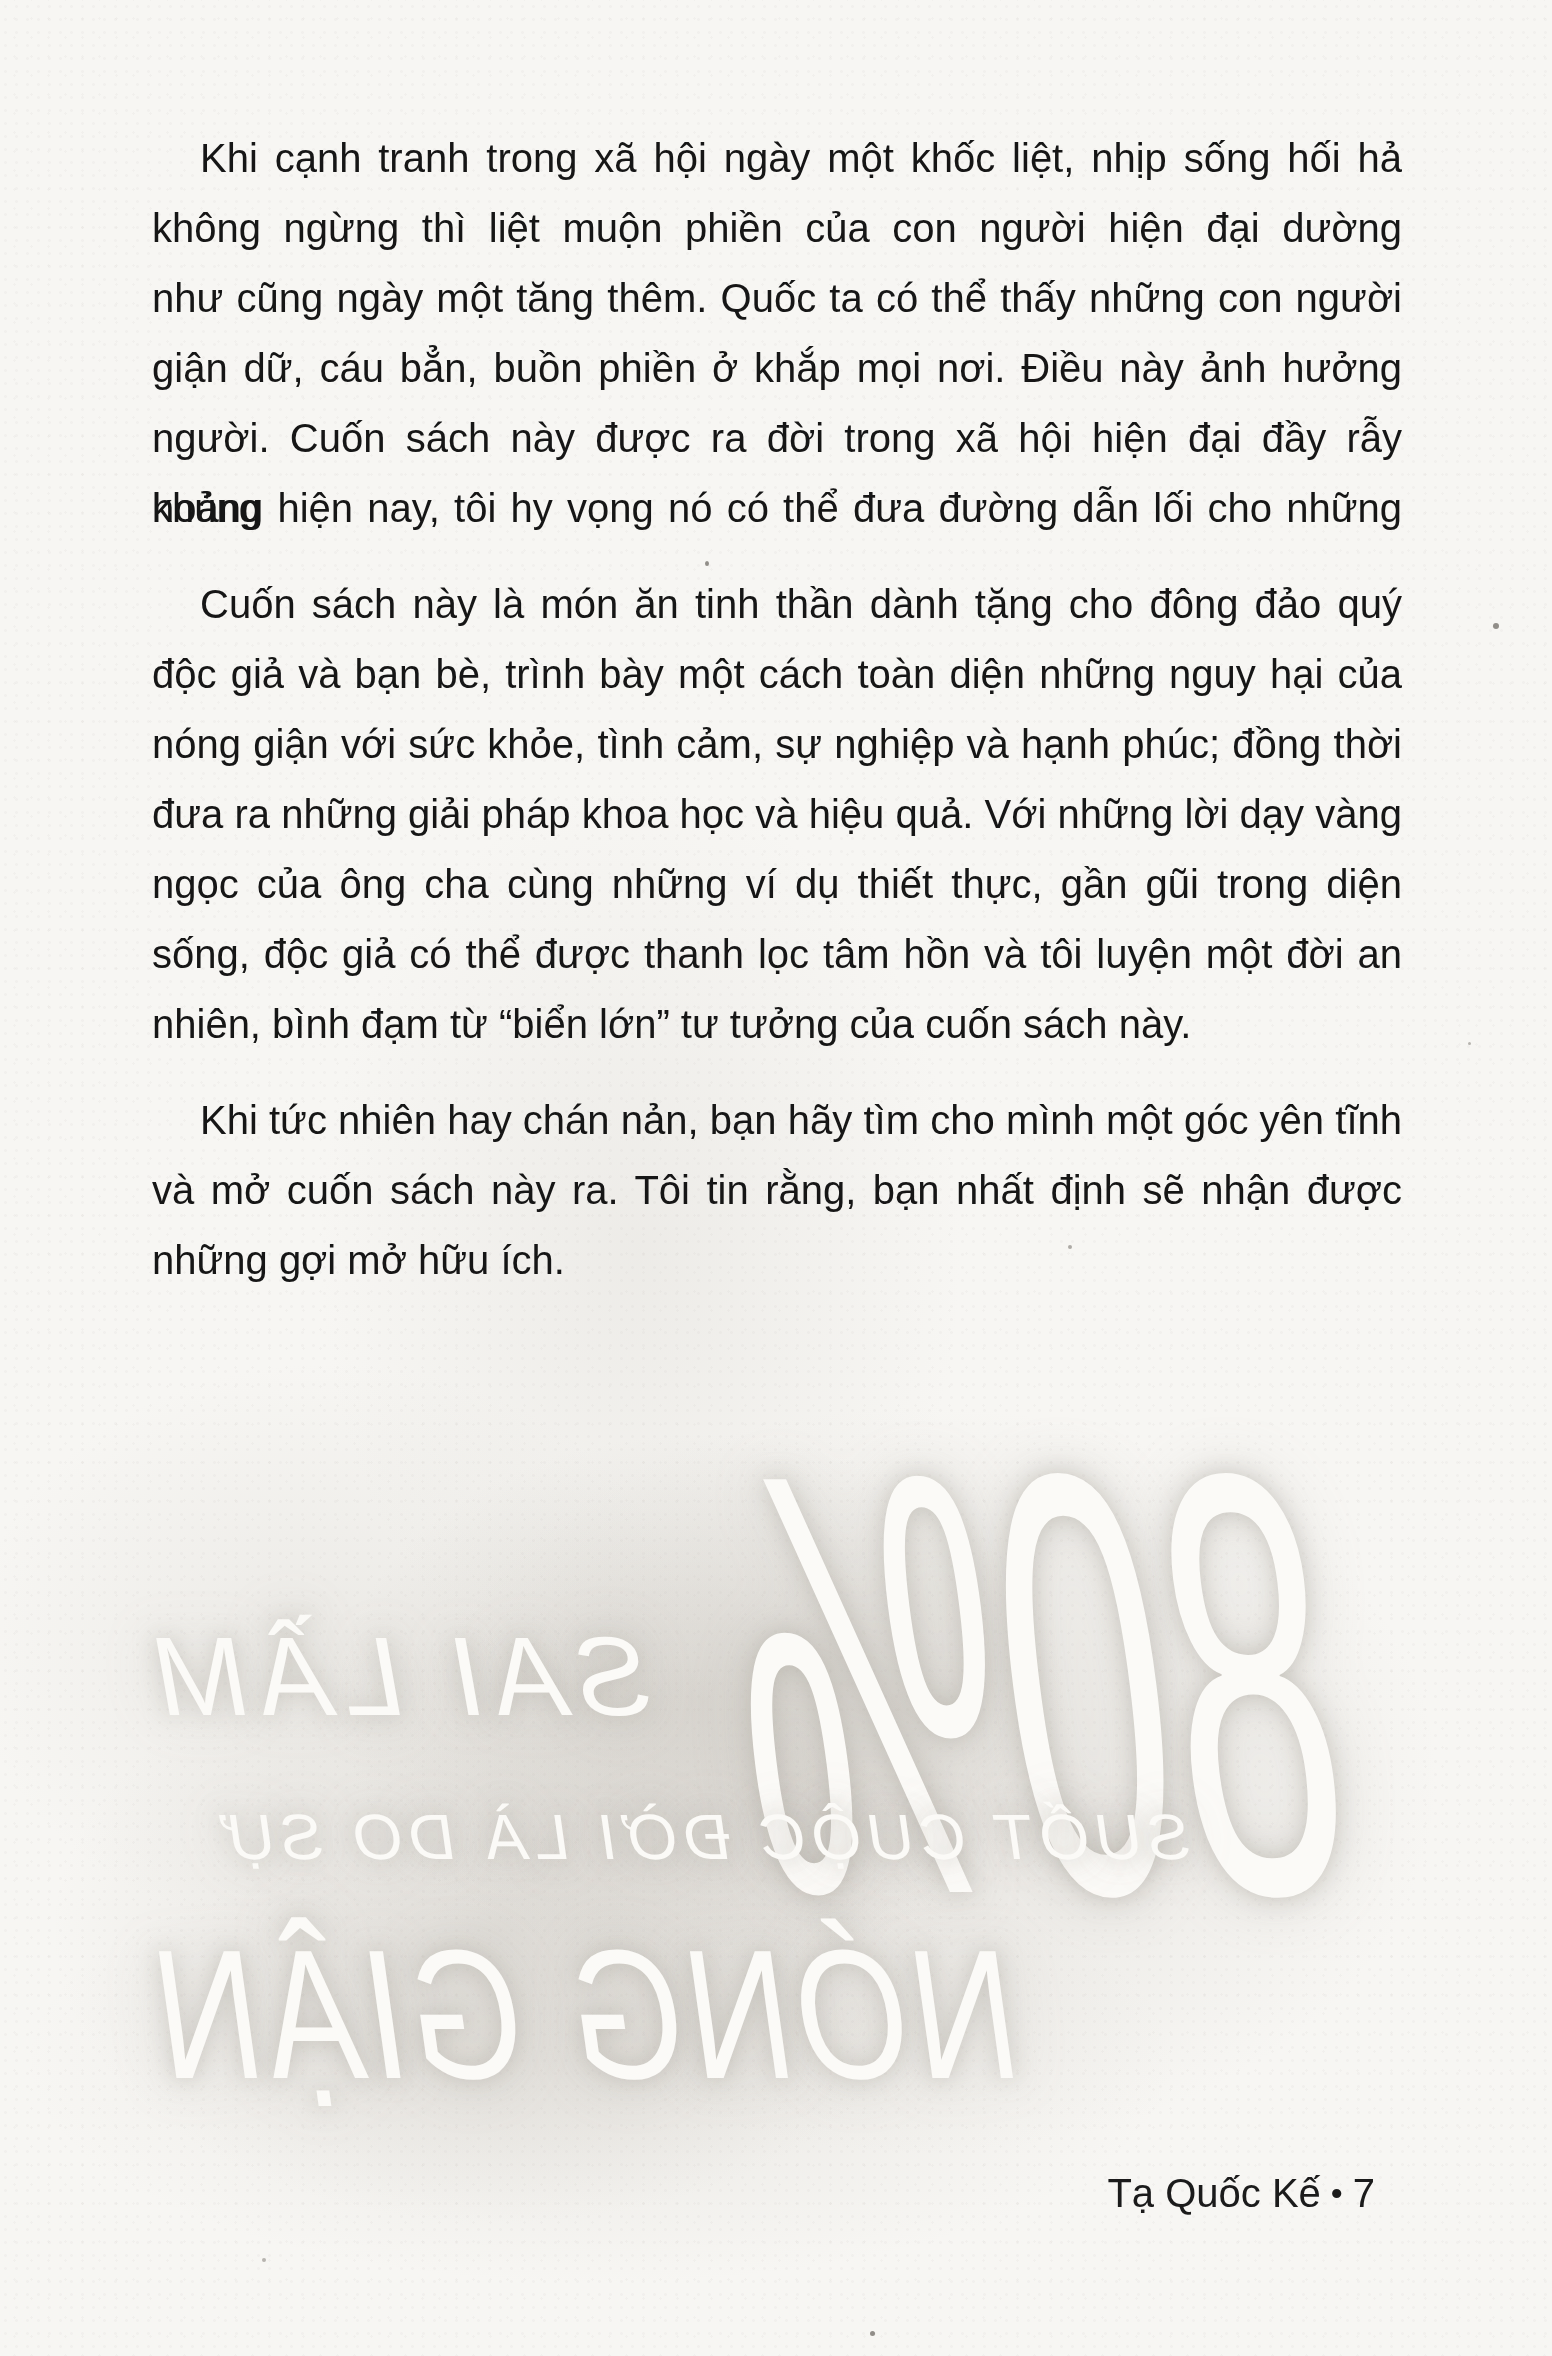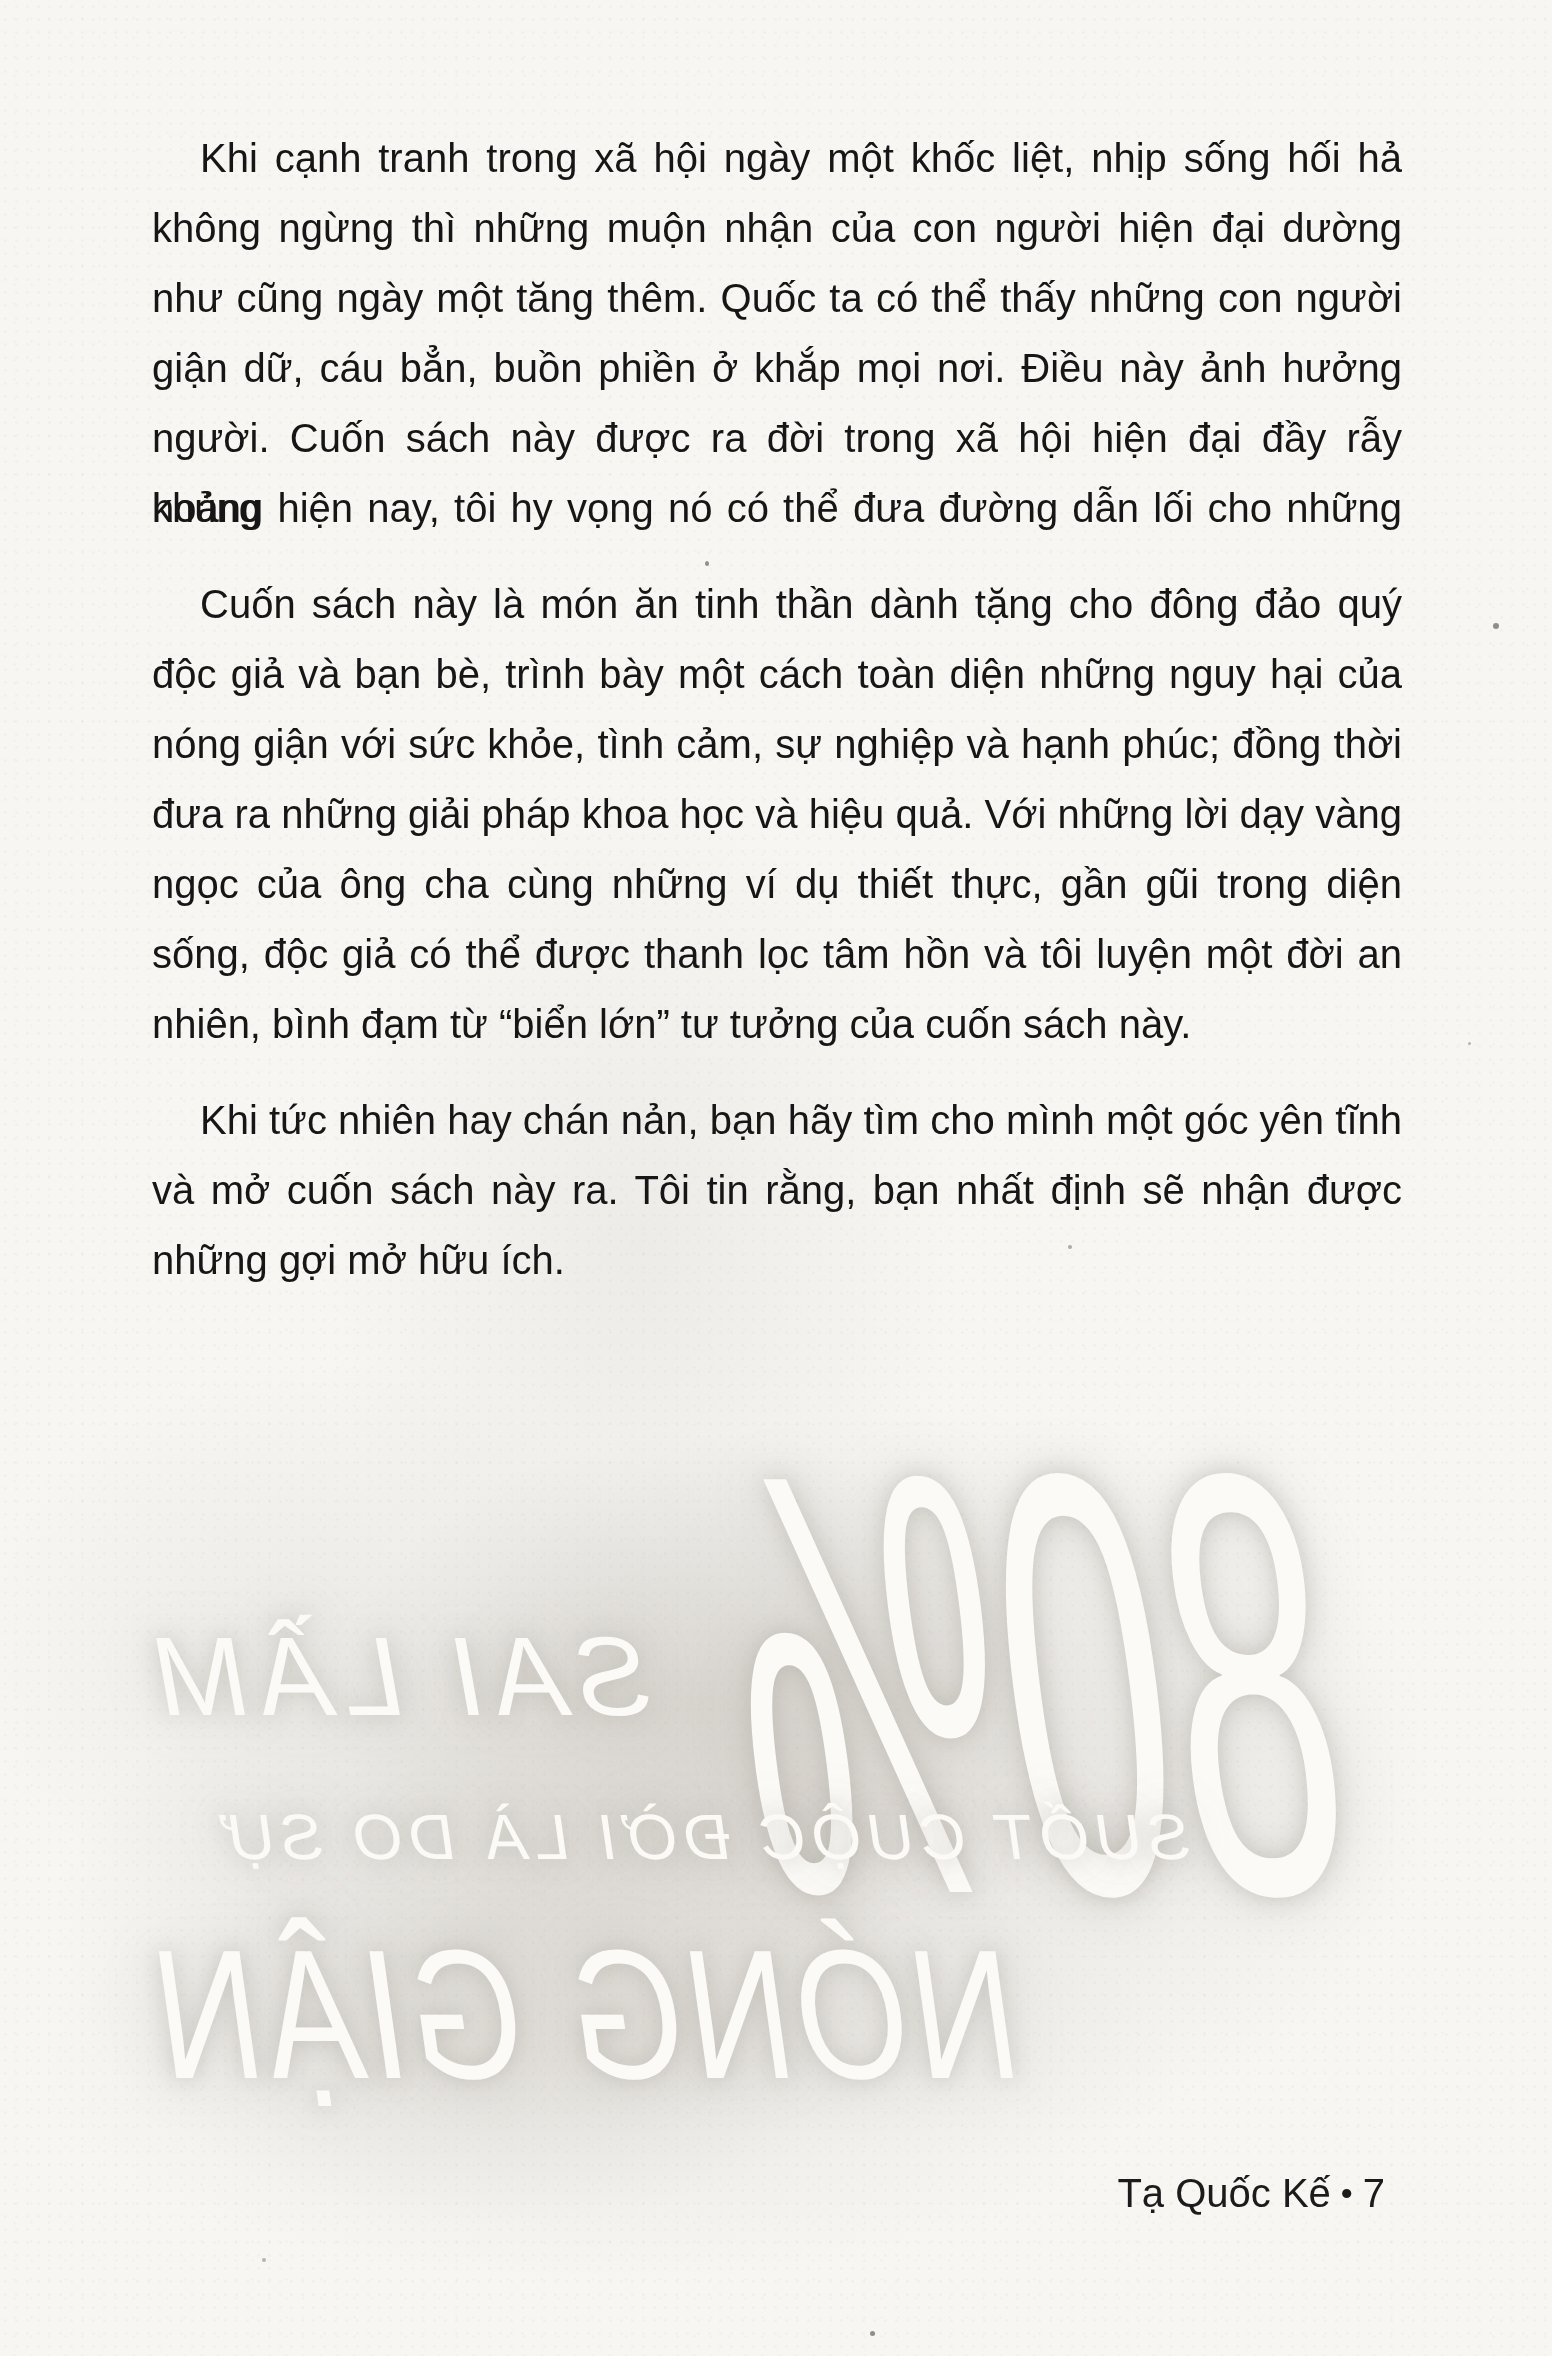--- a/index.html
+++ b/index.html
@@ -103,21 +103,21 @@
     font-size: 160px;
     line-height: 220px;
     letter-spacing: 5px;
     text-align: center;
     transform: scale(-0.9, 1.15) skewX(-10deg);
     transform-origin: 50% 50%;
   }
 
   .footer {
     position: absolute;
-    right: 167px;
+    right: 177px;
     top: 2163px;
     height: 60px;
     line-height: 60px;
     font-size: 40px;
     color: #1b1b1b;
     white-space: nowrap;
   }
   .footer .bullet {
     display: inline-block;
     padding: 0 10px;
@@ -146,21 +146,21 @@
 
   <div class="wm wm-percent">80%</div>
   <div class="wm wm-sailam">SAI LẦM</div>
   <div class="wm wm-suot">SUỐT CUỘC ĐỜI LÀ DO SỰ</div>
   <div class="wm wm-nonggian">NÓNG GIẬN</div>
 
   <div class="body-text">
 
     <div class="paragraph">
       <div class="line first-line">Khi cạnh tranh trong xã hội ngày một khốc liệt, nhịp sống hối hả</div>
-      <div class="line">không ngừng thì những muộn nhận của con người hiện đại dường</div>
+      <div class="line">không ngừng thì liệt muộn phiền của con người hiện đại dường</div>
       <div class="line">như cũng ngày một tăng thêm. Quốc ta có thể thấy những con người</div>
       <div class="line">giận dữ, cáu bẳn, buồn phiền ở khắp mọi nơi. Điều này ảnh hưởng</div>
       <div class="line">người. Cuốn sách này được ra đời trong xã hội hiện đại đầy rẫy khủng</div>
       <div class="line">hoảng hiện nay, tôi hy vọng nó có thể đưa đường dẫn lối cho những</div>
     </div>
 
     <div class="paragraph">
       <div class="line first-line">Cuốn sách này là món ăn tinh thần dành tặng cho đông đảo quý</div>
       <div class="line">độc giả và bạn bè, trình bày một cách toàn diện những nguy hại của</div>
       <div class="line">nóng giận với sức khỏe, tình cảm, sự nghiệp và hạnh phúc; đồng thời</div>

